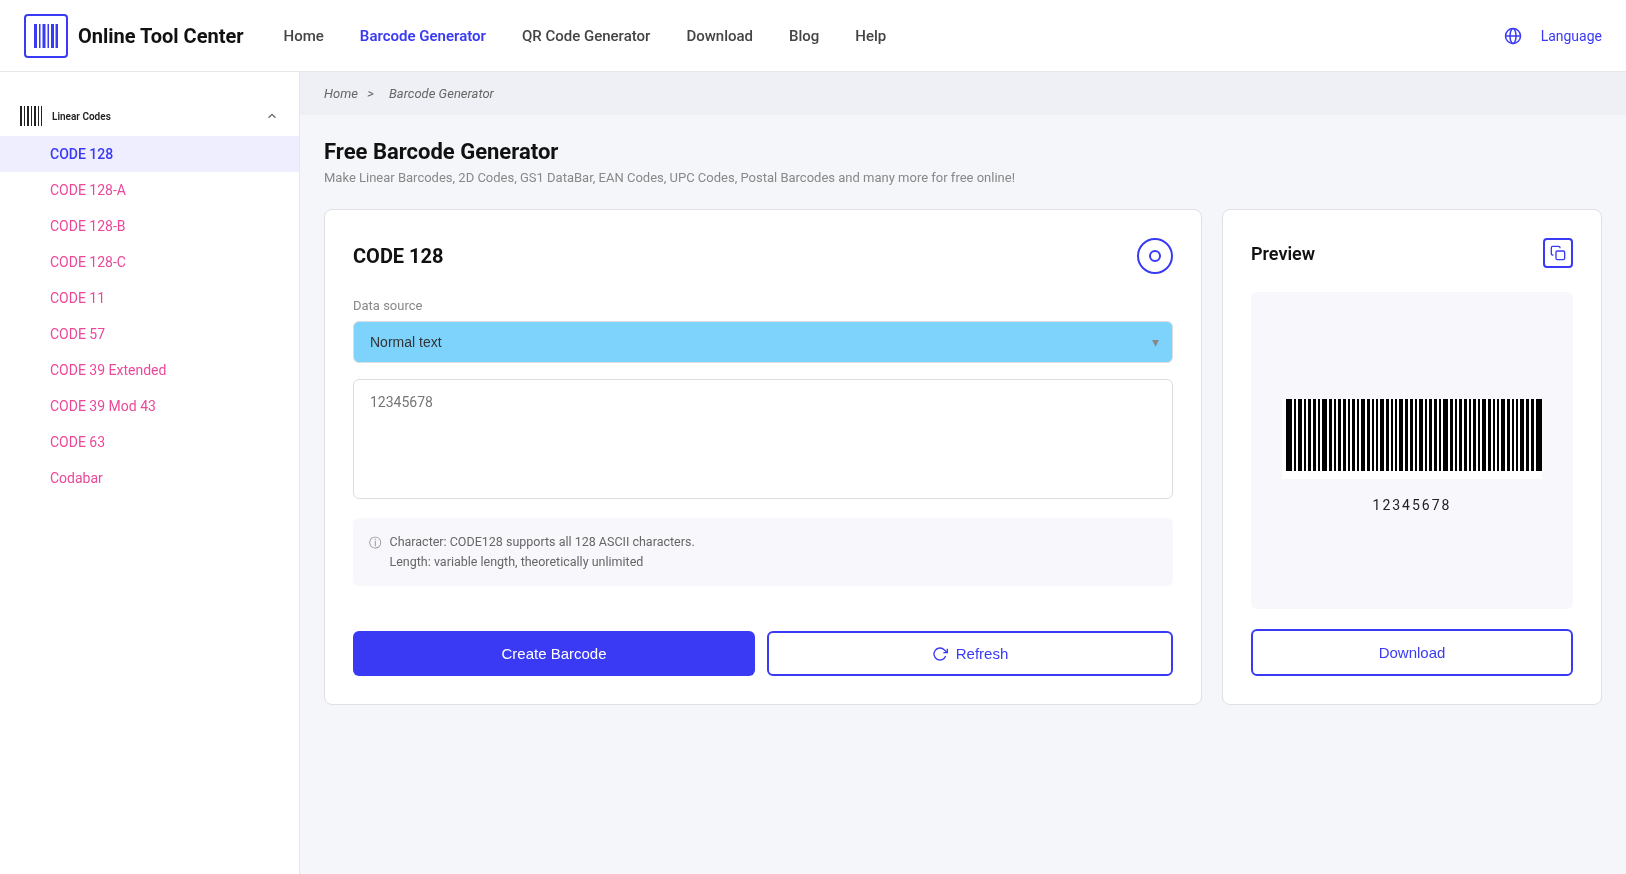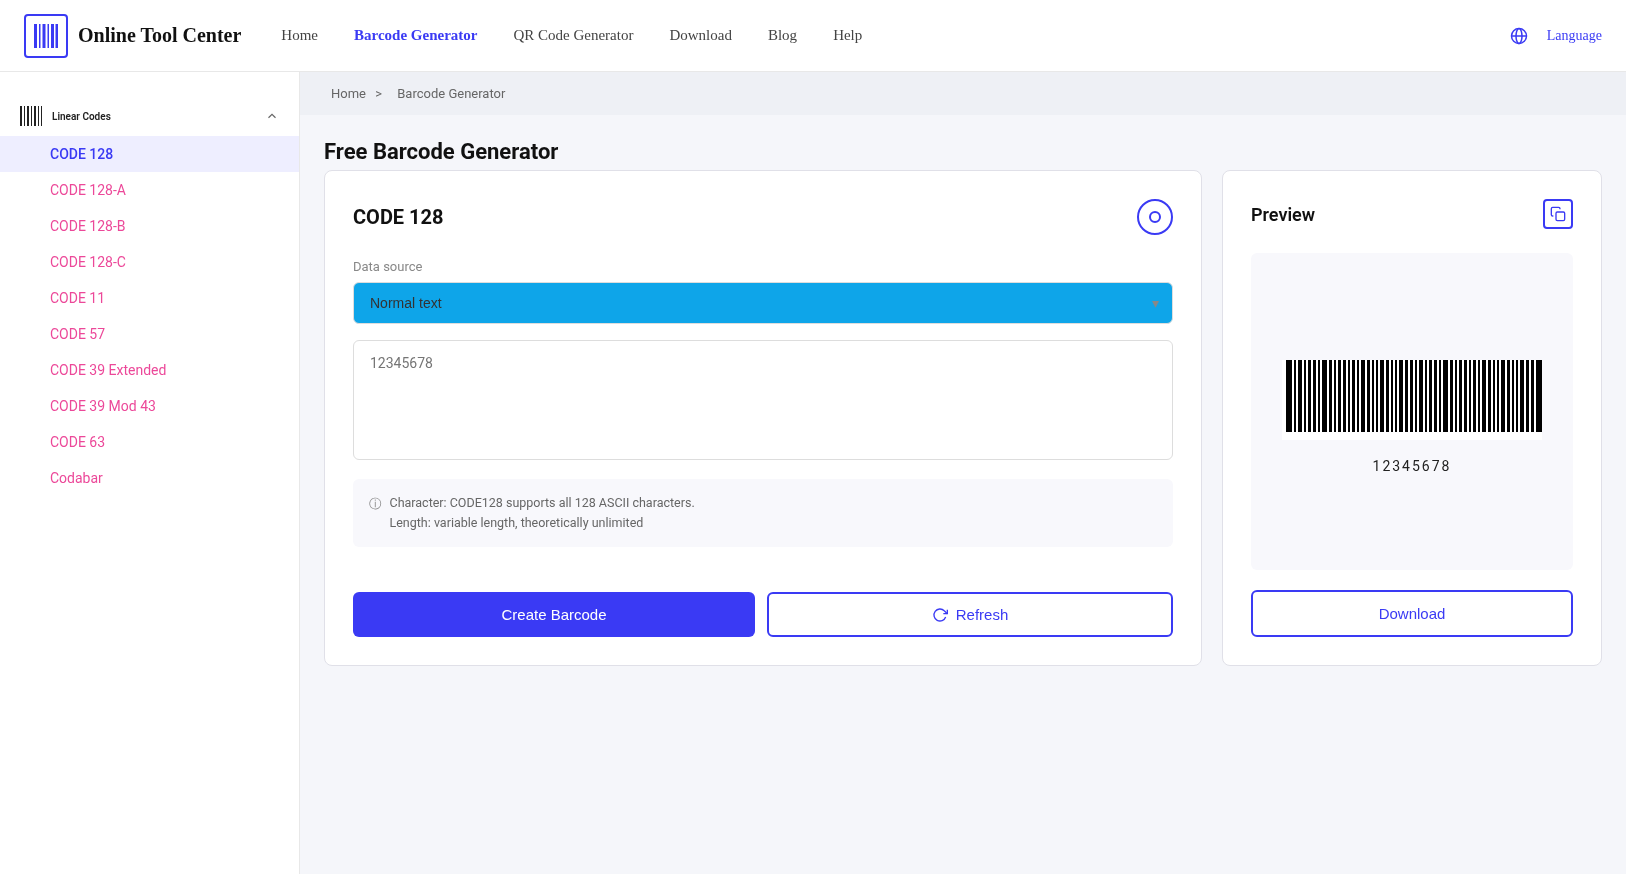--- a/index.html
+++ b/index.html
@@ -8,21 +8,20 @@
     
     .header {
       background: #fff;
       border-bottom: 1px solid #e8e8e8;
       display: flex;
       padding: 16px 24px;
       height: 72px;
       position: sticky;
       top: 0;
       z-index: 100;
-      font-family: Liberation Serif, serif;
     }
     .logo-area {
       display: flex;
       align-items: center;
       gap: 10px;
       margin-right: 40px;
       text-decoration: none;
     }
     .logo-icon {
       width: 44px;
@@ -111,23 +110,24 @@
     }
 
     
     .main {
       flex: 1;
       padding: 0;
       background: #f5f6fa;
     }
     .breadcrumb-bar {
       background: #eef0f5;
-      padding: 14px 31px;
+      padding: 14px 24px;
       font-size: 13px;
       color: #666;
+      font-style: italic;
     }
     .breadcrumb-bar a { color: #666; text-decoration: none; }
     .breadcrumb-bar span { margin: 0 6px; }
     .main-content {
       padding: 24px;
     }
     .page-title {
       font-size: 22px;
       font-weight: 700;
       color: #111;
@@ -188,21 +188,21 @@
       position: relative;
       margin-bottom: 16px;
     }
     .select-wrapper select {
       width: 100%;
       padding: 12px 16px;
       border: 1px solid #ddd;
       border-radius: 6px;
       font-size: 14px;
       color: #333;
-      background: #0ea5e9;
+      background: #7dd3fc;
       appearance: none;
       cursor: pointer;
     }
     .select-chevron {
       position: absolute;
       right: 14px;
       top: 50%;
       transform: translateY(-50%);
       pointer-events: none;
       color: #888;
@@ -403,20 +403,21 @@
 
   <main class="main">
     <div class="breadcrumb-bar">
       <a>Home</a>
       <span>&gt;</span>
       <span>Barcode Generator</span>
     </div>
 
     <div class="main-content">
       <h1 class="page-title">Free Barcode Generator</h1>
+      <p class="page-subtitle">Make Linear Barcodes, 2D Codes, GS1 DataBar, EAN Codes, UPC Codes, Postal Barcodes and many more for free online!</p>
 
       <div class="content-grid">
 
         <div class="form-panel">
           <div class="form-panel-header">
             <h2 class="form-panel-title">CODE 128</h2>
             <div class="settings-icon">
               <div class="settings-inner"></div>
             </div>
           </div>

